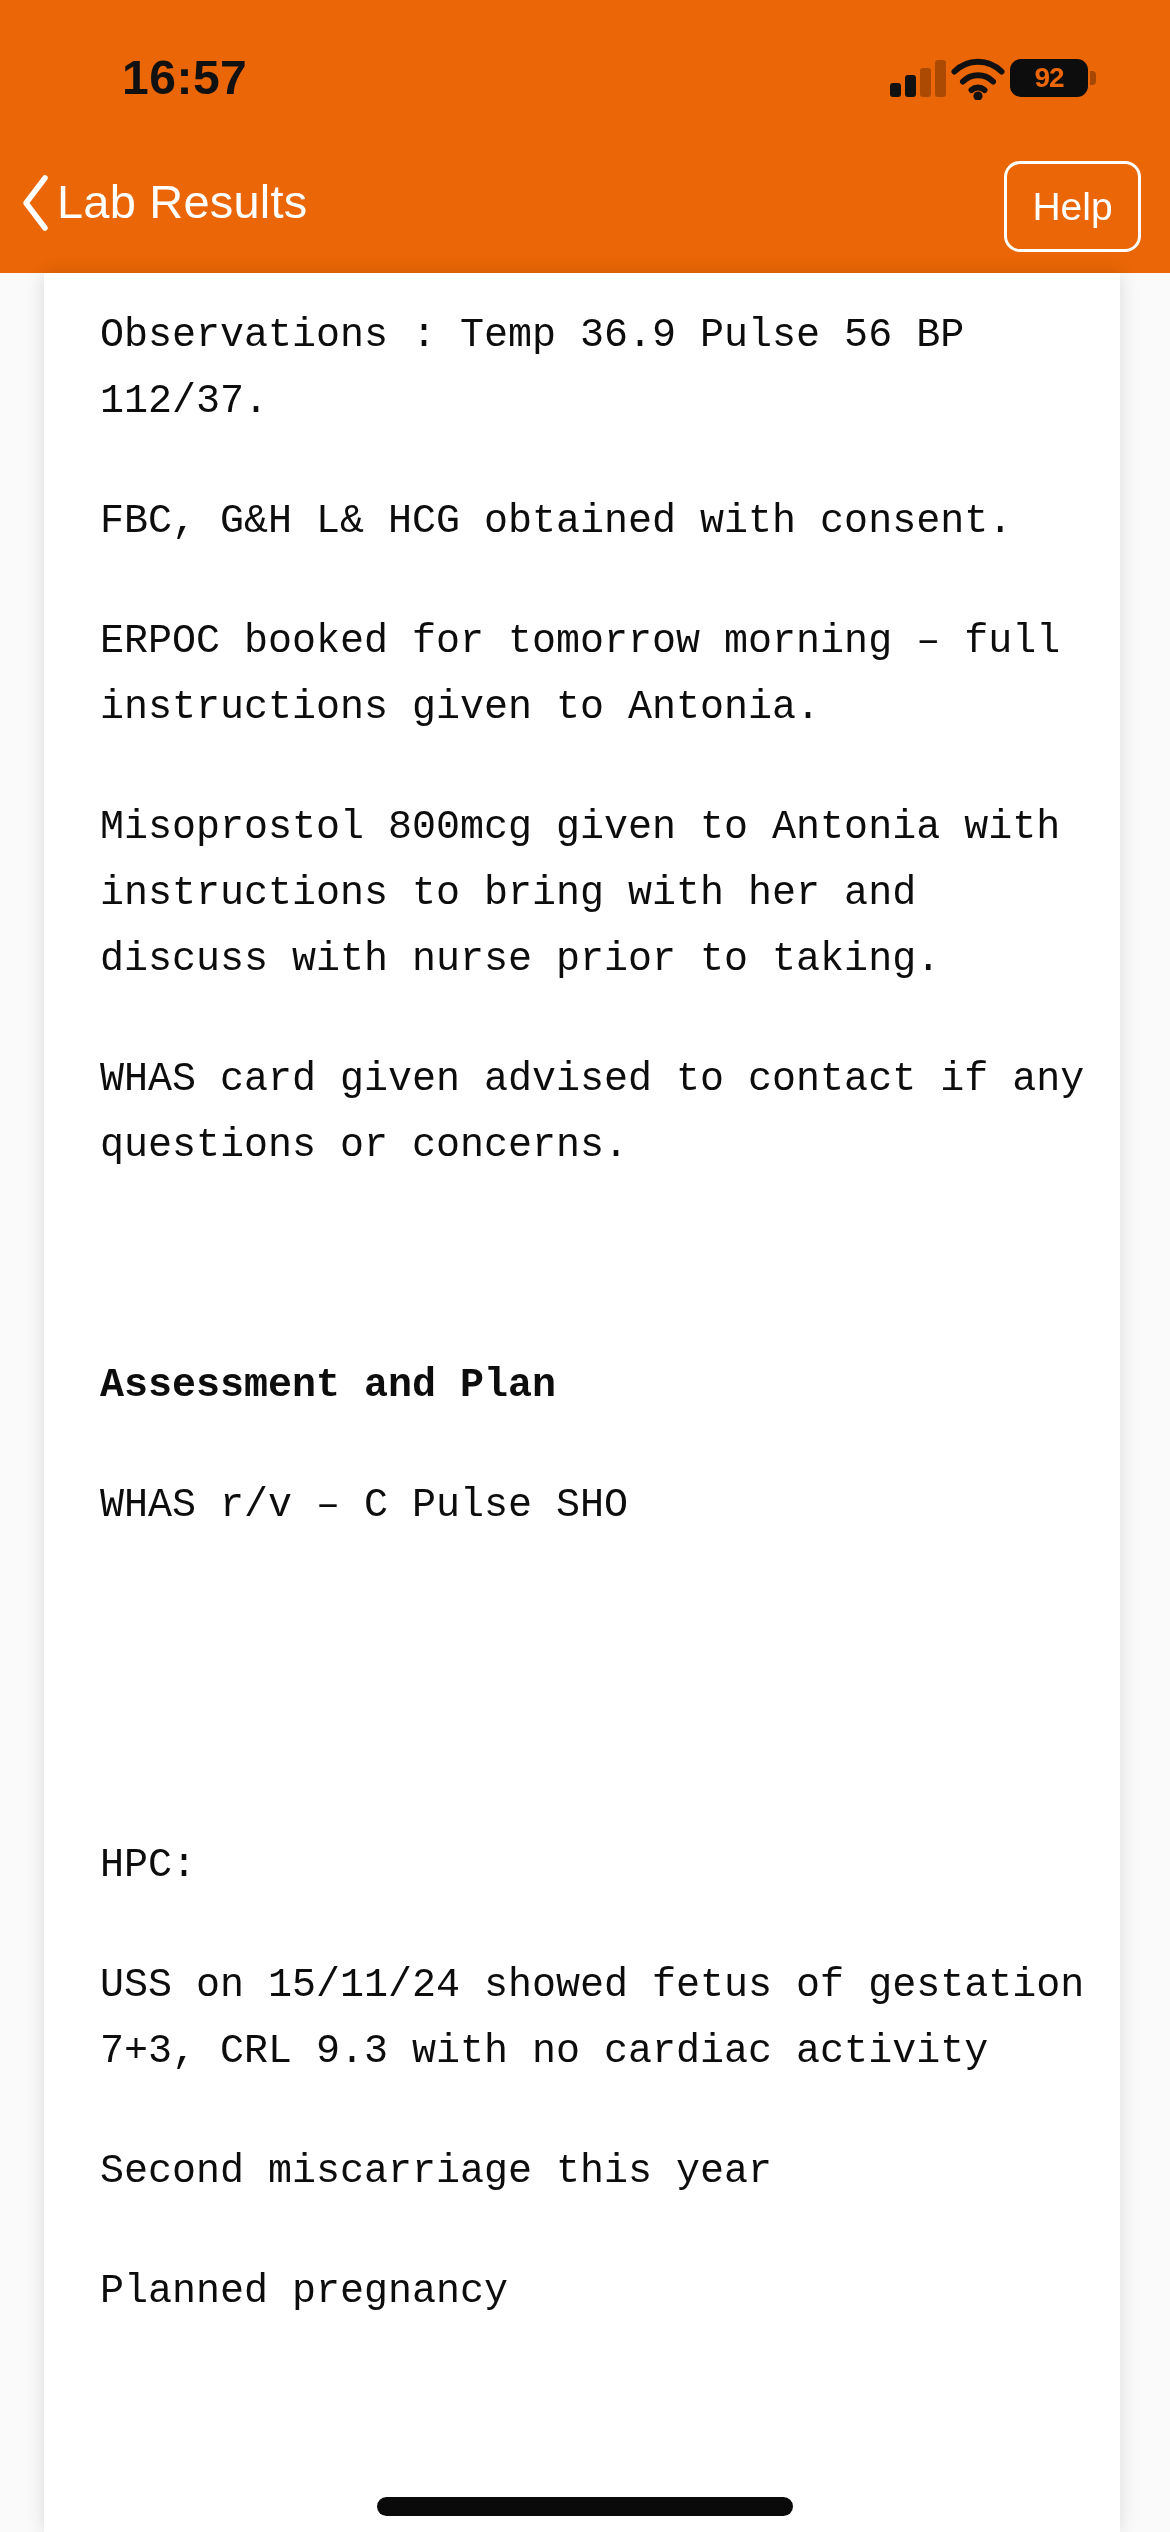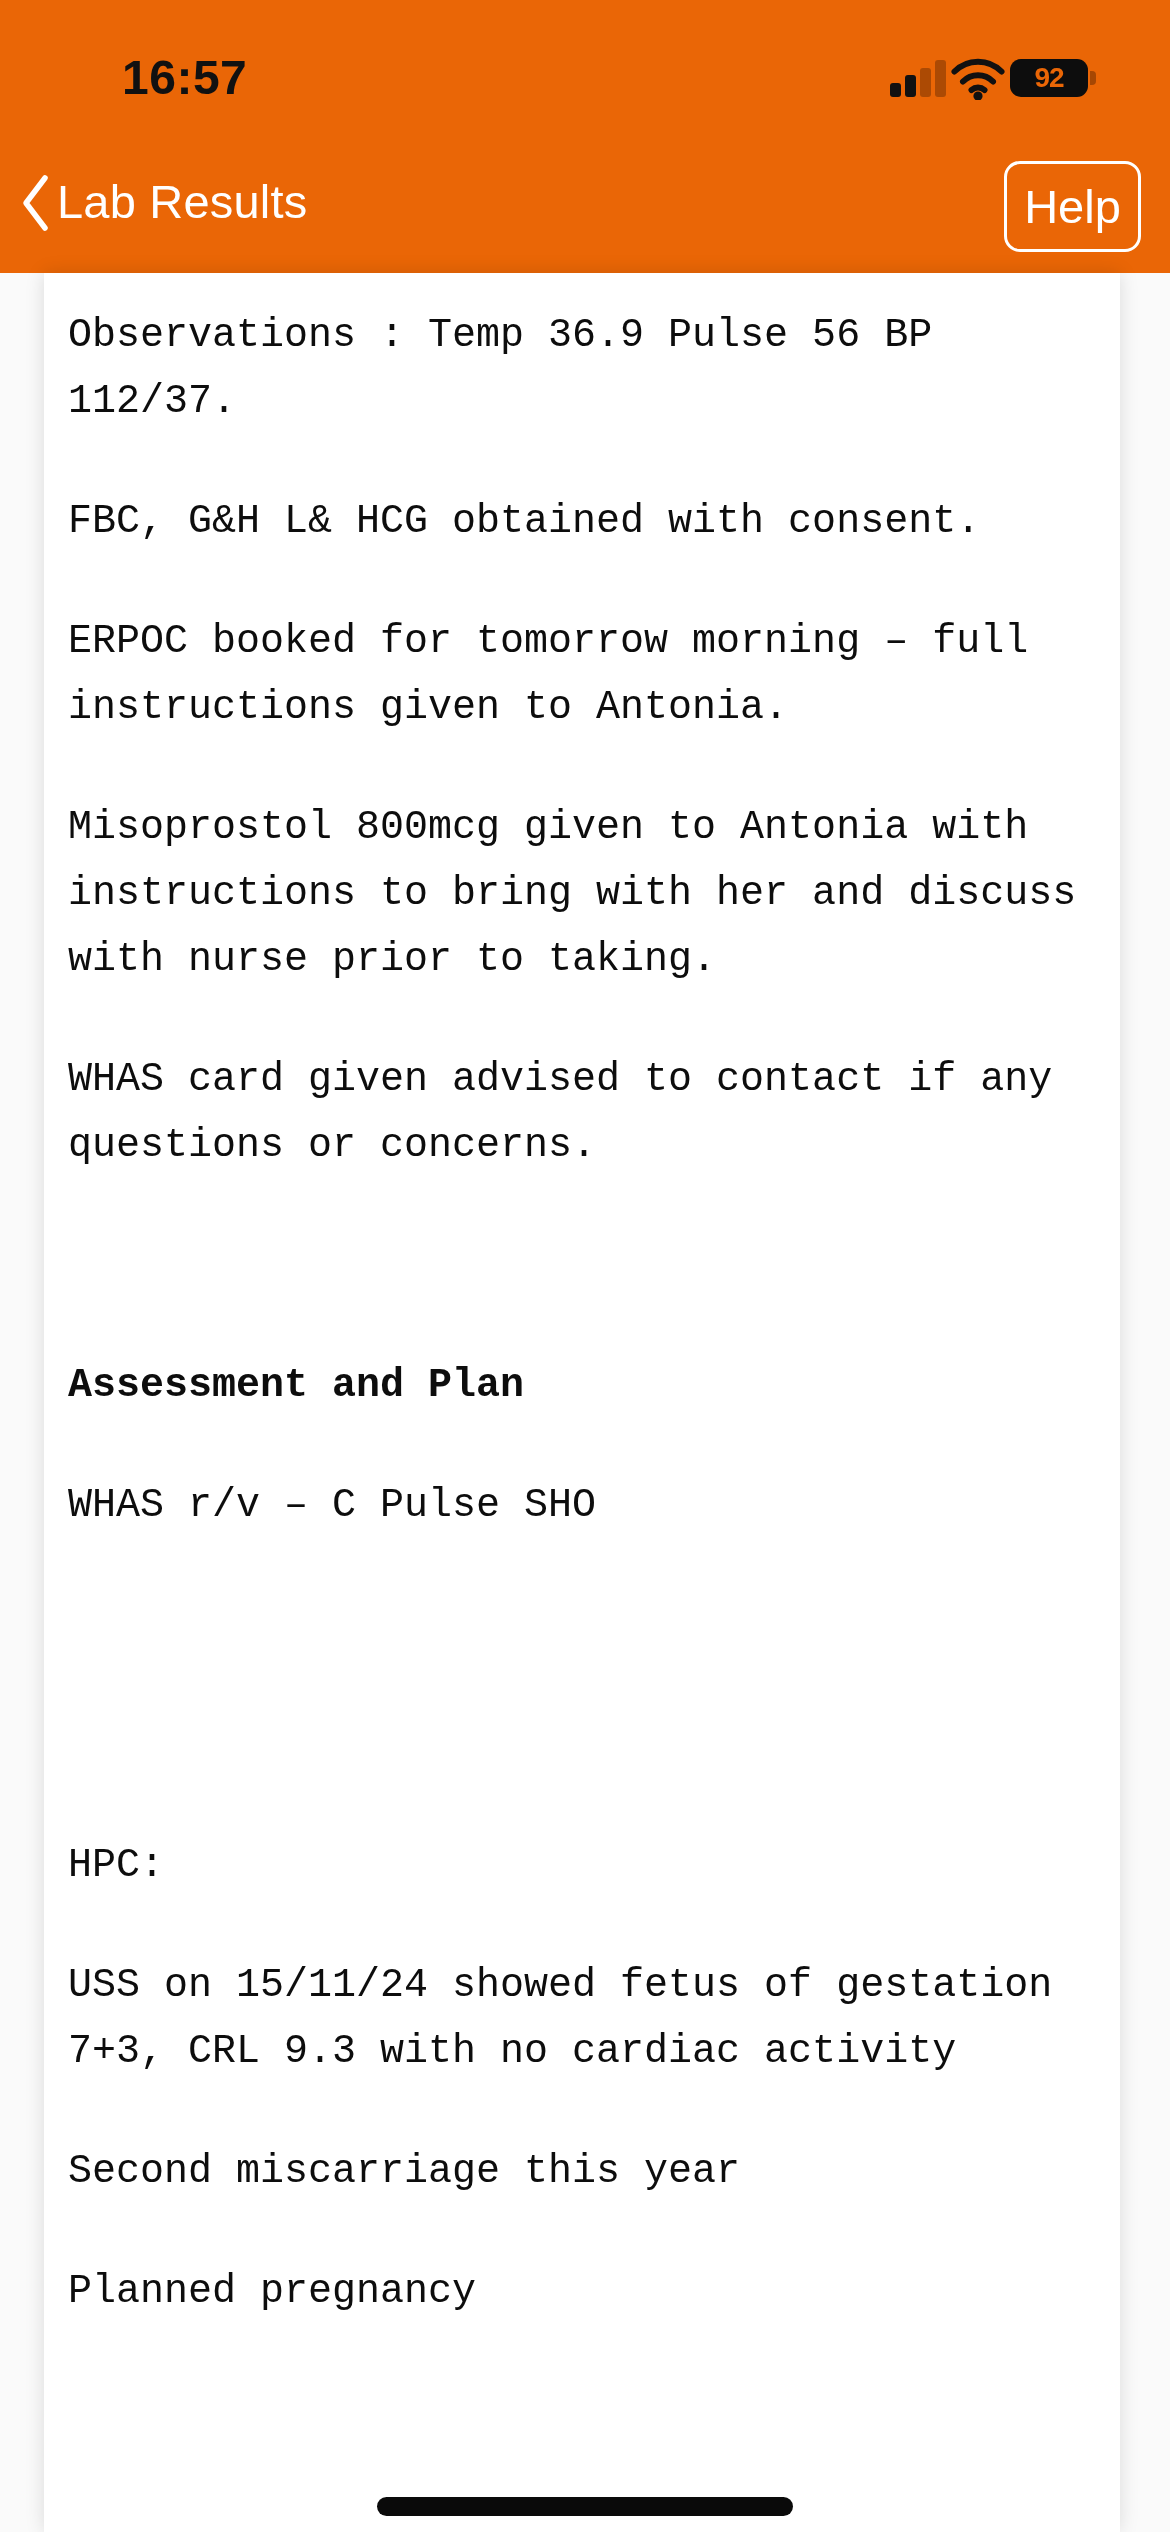--- a/index.html
+++ b/index.html
@@ -57,35 +57,35 @@
   .back-chevron { display: block; margin-top: 2px; }
   .nav-title {
     color: #ffffff; font-size: 47px; font-weight: 500; letter-spacing: 0.2px;
   }
   .help-btn {
     position: absolute; right: 29px; top: 31px;
     width: 137px; height: 91px;
     border: 3px solid #ffffff; border-radius: 16px;
     background: transparent; color: #ffffff;
     font-family: "Liberation Sans", sans-serif;
-    font-size: 47px; font-weight: 500;
+    font-size: 39px; font-weight: 500;
     display: flex; align-items: center; justify-content: center;
     cursor: pointer;
   }
 
   
   .content {
     position: absolute; top: 273px; bottom: 0; left: 0; right: 0;
     background: #fafafa;
   }
   .card {
     position: absolute; top: 0; bottom: 0; left: 44px; right: 50px;
     background: #ffffff;
     box-shadow: 0 0 18px rgba(0,0,0,0.13);
-    padding: 30px 16px 0 24px;
+    padding: 30px 16px 0 56px;
     overflow: hidden;
   }
   .para {
     font-family: "Liberation Mono", "DejaVu Sans Mono", monospace;
     font-size: 40px; line-height: 66px;
     color: var(--ink);
     margin: 0 0 54px 0;
     white-space: pre-wrap; word-wrap: break-word;
   }
   .para.bold { font-weight: 700; }

